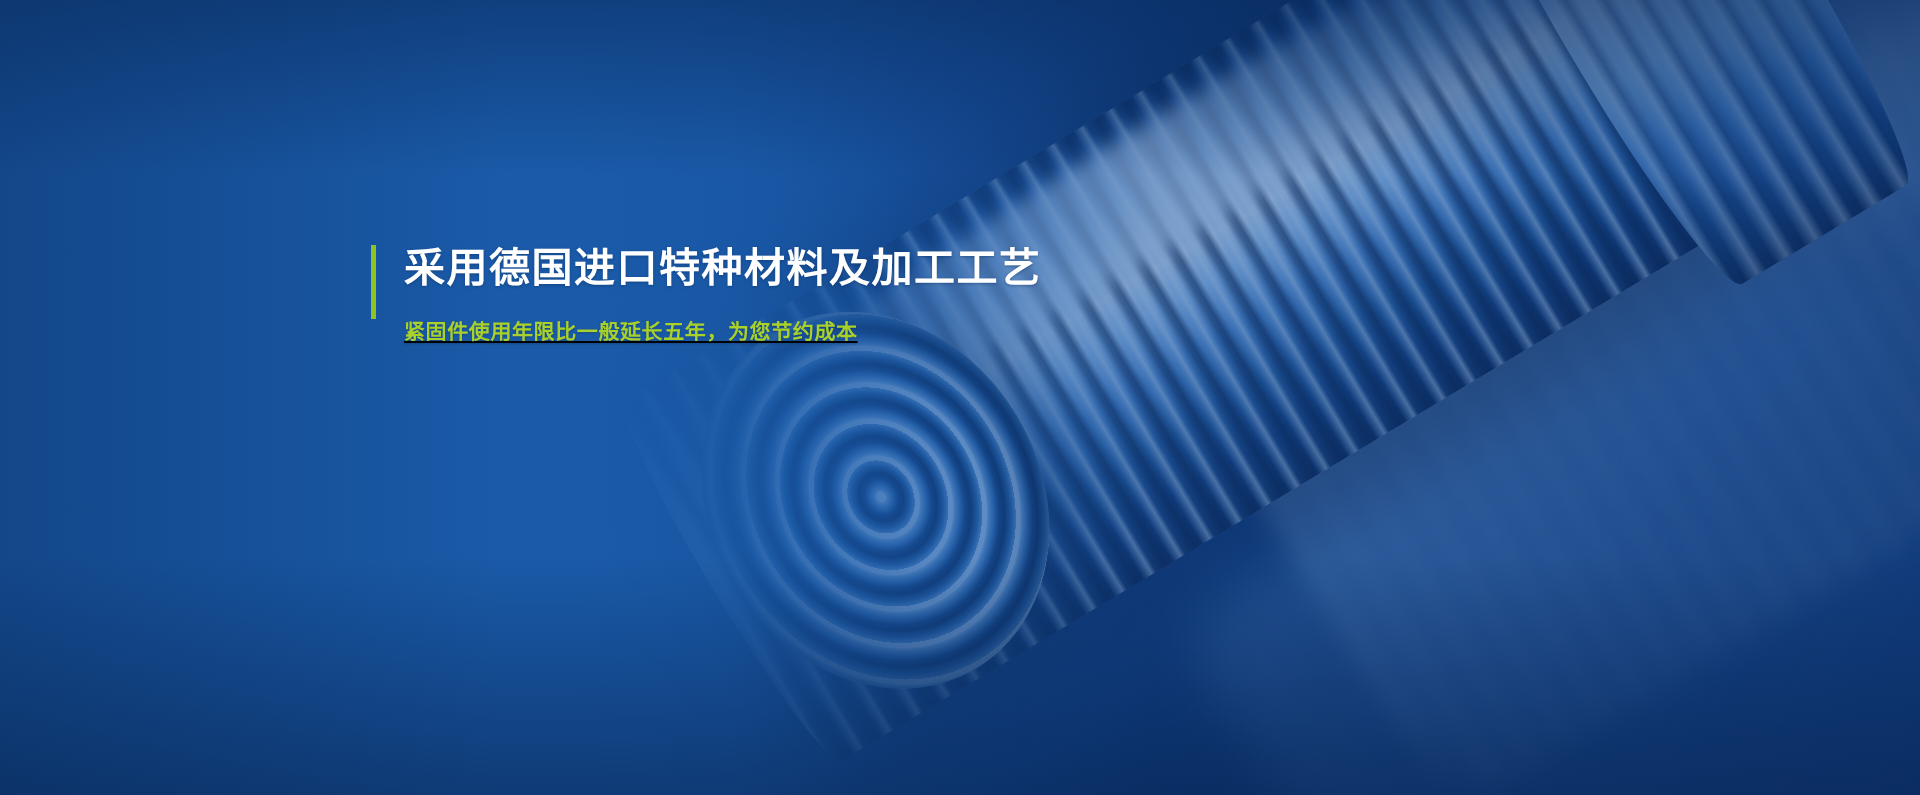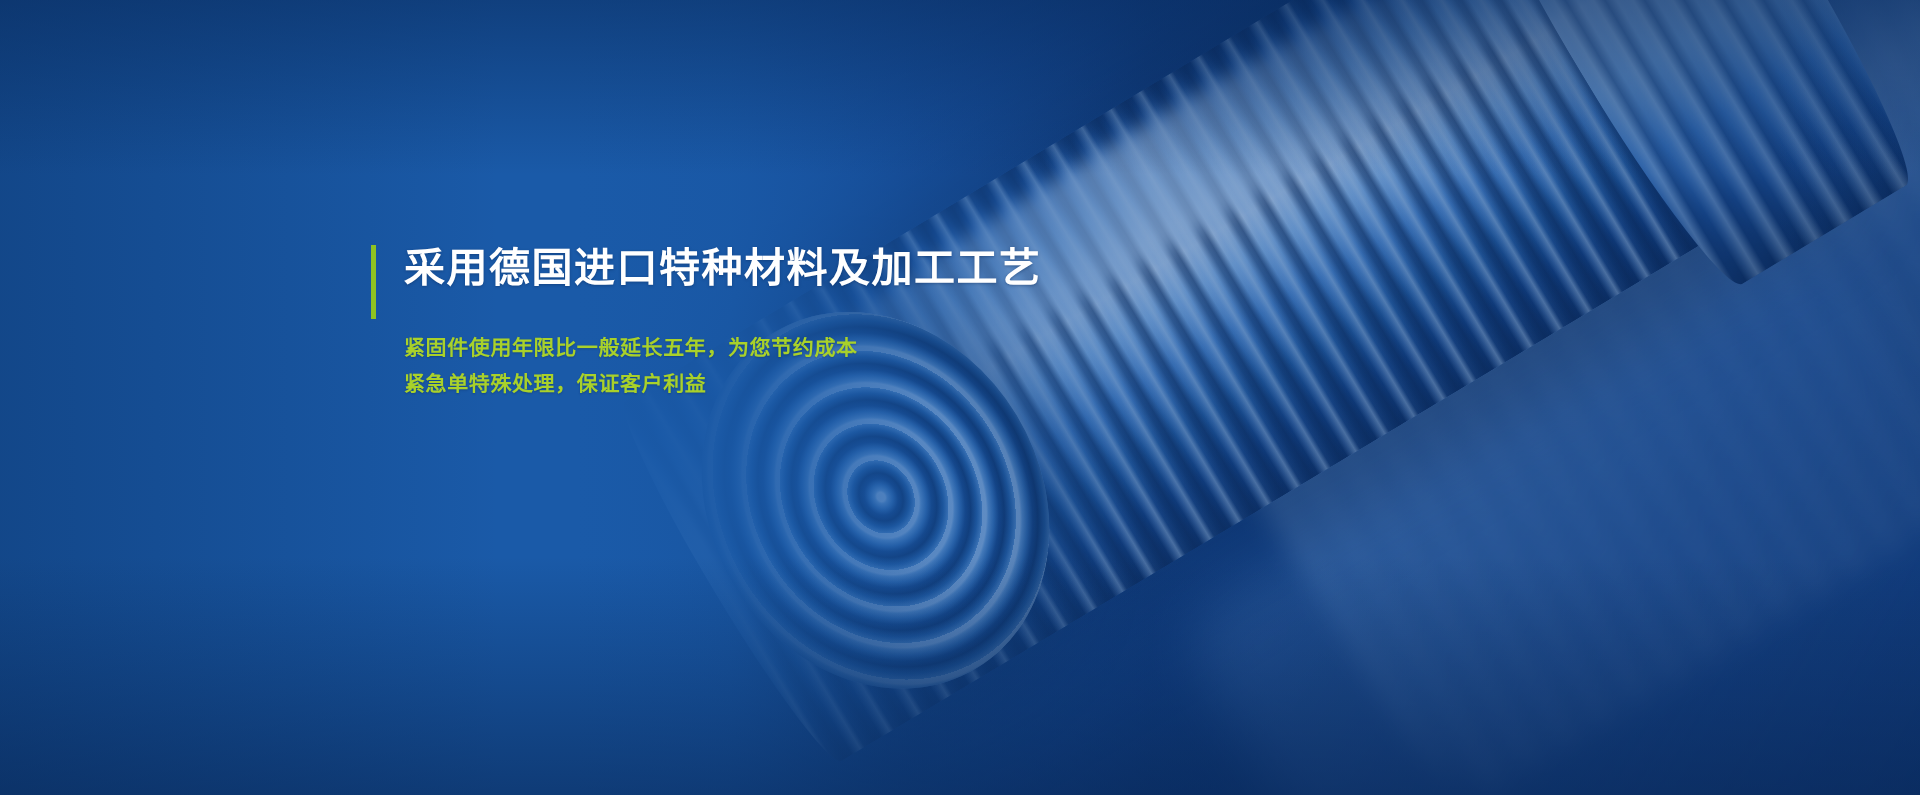--- a/index.html
+++ b/index.html
@@ -241,22 +241,23 @@
     color: #ffffff;
     font-size: 41px;
     line-height: 56px;
     font-weight: bold;
     letter-spacing: 1.5px;
     white-space: nowrap;
     text-shadow: 0 1px 3px rgba(6,30,70,.35);
   }
 
   .subtext-group {
-    margin-top: 34px;
+    margin-top: 18px;
     padding-left: 33px;
+    text-decoration: underline;
   }
 
   .subline {
     color: #a9d12a;
     font-size: 21px;
     line-height: 36px;
     font-weight: bold;
     letter-spacing: .6px;
     white-space: nowrap;
     text-shadow: 0 1px 2px rgba(6,30,70,.30);
@@ -287,18 +288,17 @@
 
   <div class="content">
 
     <div class="headline-group">
       <div class="accent-bar"></div>
       <div class="headline">采用德国进口特种材料及加工工艺</div>
     </div>
 
     <div class="subtext-group">
       <div class="subline">紧固件使用年限比一般延长五年，为您节约成本</div>
-      <div class="subline">紧急单特殊处理，保证客户利益</div>
     </div>
 
   </div>
 
 </div>
 
 </body></html>

